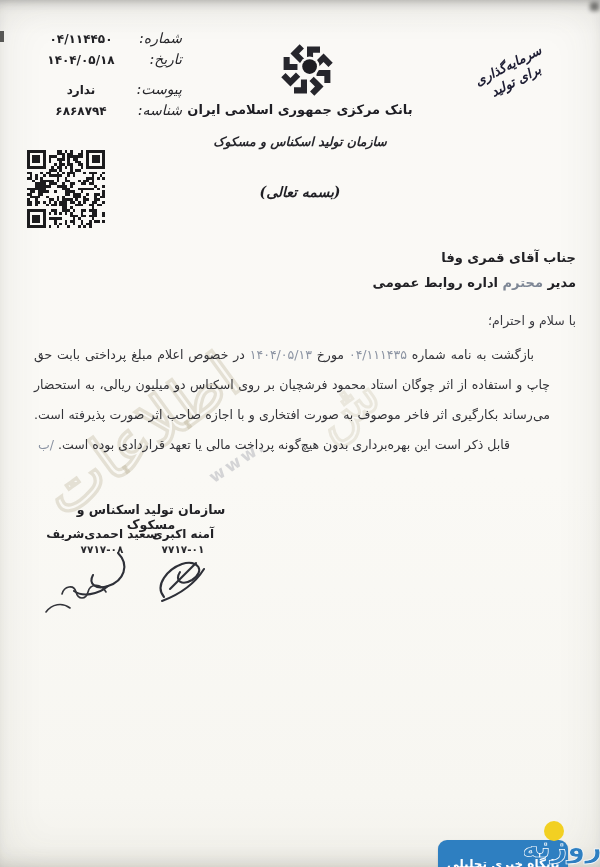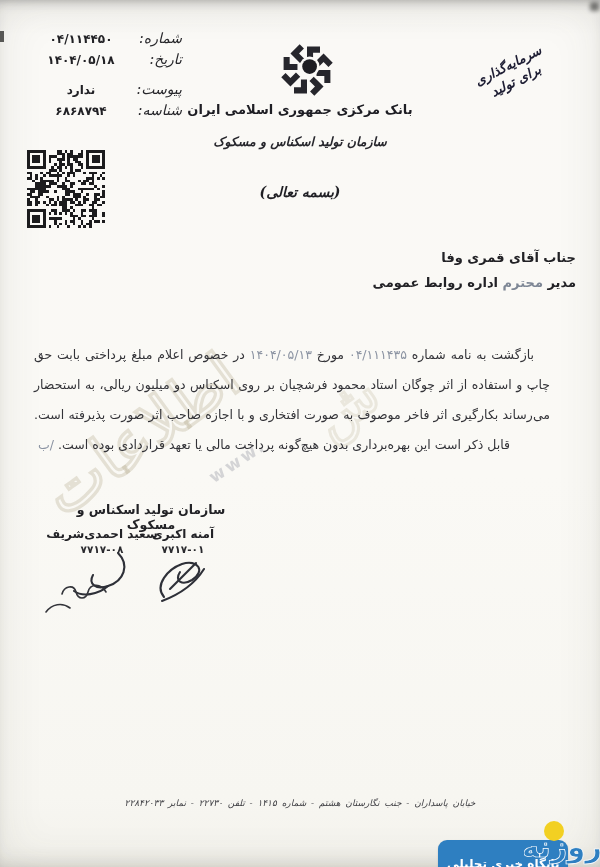--- a/index.html
+++ b/index.html
@@ -139,20 +139,21 @@
       <path d="M0 22h7v7H0z M1 23v5h5v-5z" fill-rule="evenodd"></path>
         <rect x="2" y="24" width="3" height="3"></rect>
     </g>
   </svg>
 
   <div class="besmellah">(بسمه تعالی)</div>
 
   <div class="recipient">
     <div class="name">جناب آقای قمری وفا</div>
     <div class="title"><span>مدیر </span><span class="lite">محترم</span><span> اداره روابط عمومی</span></div>
+    <div class="salute">با سلام و احترام؛</div>
   </div>
 
   <div class="body">
     <div class="bl just first"><span>بازگشت به نامه شماره </span><span class="typed">۰۴/۱۱۱۴۳۵</span><span> مورخ </span><span class="typed">۱۴۰۴/۰۵/۱۳</span><span> در خصوص اعلام مبلغ پرداختی بابت حق</span></div>
     <div class="bl just">چاپ و استفاده از اثر چوگان استاد محمود فرشچیان بر روی اسکناس دو میلیون ریالی، به استحضار</div>
     <div class="bl just">می‌رساند بکارگیری اثر فاخر موصوف به صورت افتخاری و با اجازه صاحب اثر صورت پذیرفته است.</div>
     <div class="bl last"><span>قابل ذکر است این بهره‌برداری بدون هیچ‌گونه پرداخت مالی یا تعهد قراردادی بوده است. </span><span class="typed">/ب</span></div>
   </div>
 
   <div class="sig-org">سازمان تولید اسکناس و مسکوک</div>
@@ -179,21 +180,20 @@
       <path d="M46 37 C36 46 20 48 12 42"></path>
     </g>
   </svg>
   <svg class="sig-svg note" width="72" height="36" viewBox="0 0 72 36">
     <g stroke="#33343a" stroke-width="1.6" fill="none" stroke-linecap="round">
       <path d="M66 12 C60 2 50 4 48 12 C46 20 38 20 36 12 C34 4 24 6 22 14"></path>
       <path d="M30 28 C22 22 12 24 6 32"></path>
     </g>
   </svg>
 
-  <div class="footer-address">خیابان پاسداران - جنب نگارستان هشتم - شماره ۱۴۱۵ - تلفن ۲۲۷۳۰ - نمابر ۲۲۸۴۲۰۳۳</div>
 
   <div class="press">
     <div class="badge">پایگاه خبری تحلیلی</div>
     <svg width="76" height="49" viewBox="0 0 76 49">
       <circle cx="30" cy="13" r="10" fill="#f2d022"></circle>
       <text x="38" y="39" text-anchor="middle" direction="rtl" font-family="DejaVu Sans, sans-serif" font-size="29" font-weight="bold" fill="#2e7fc1" stroke="#ffffff" stroke-width="0.7">روزنه</text>
     </svg>
   </div>
 
 </div>

